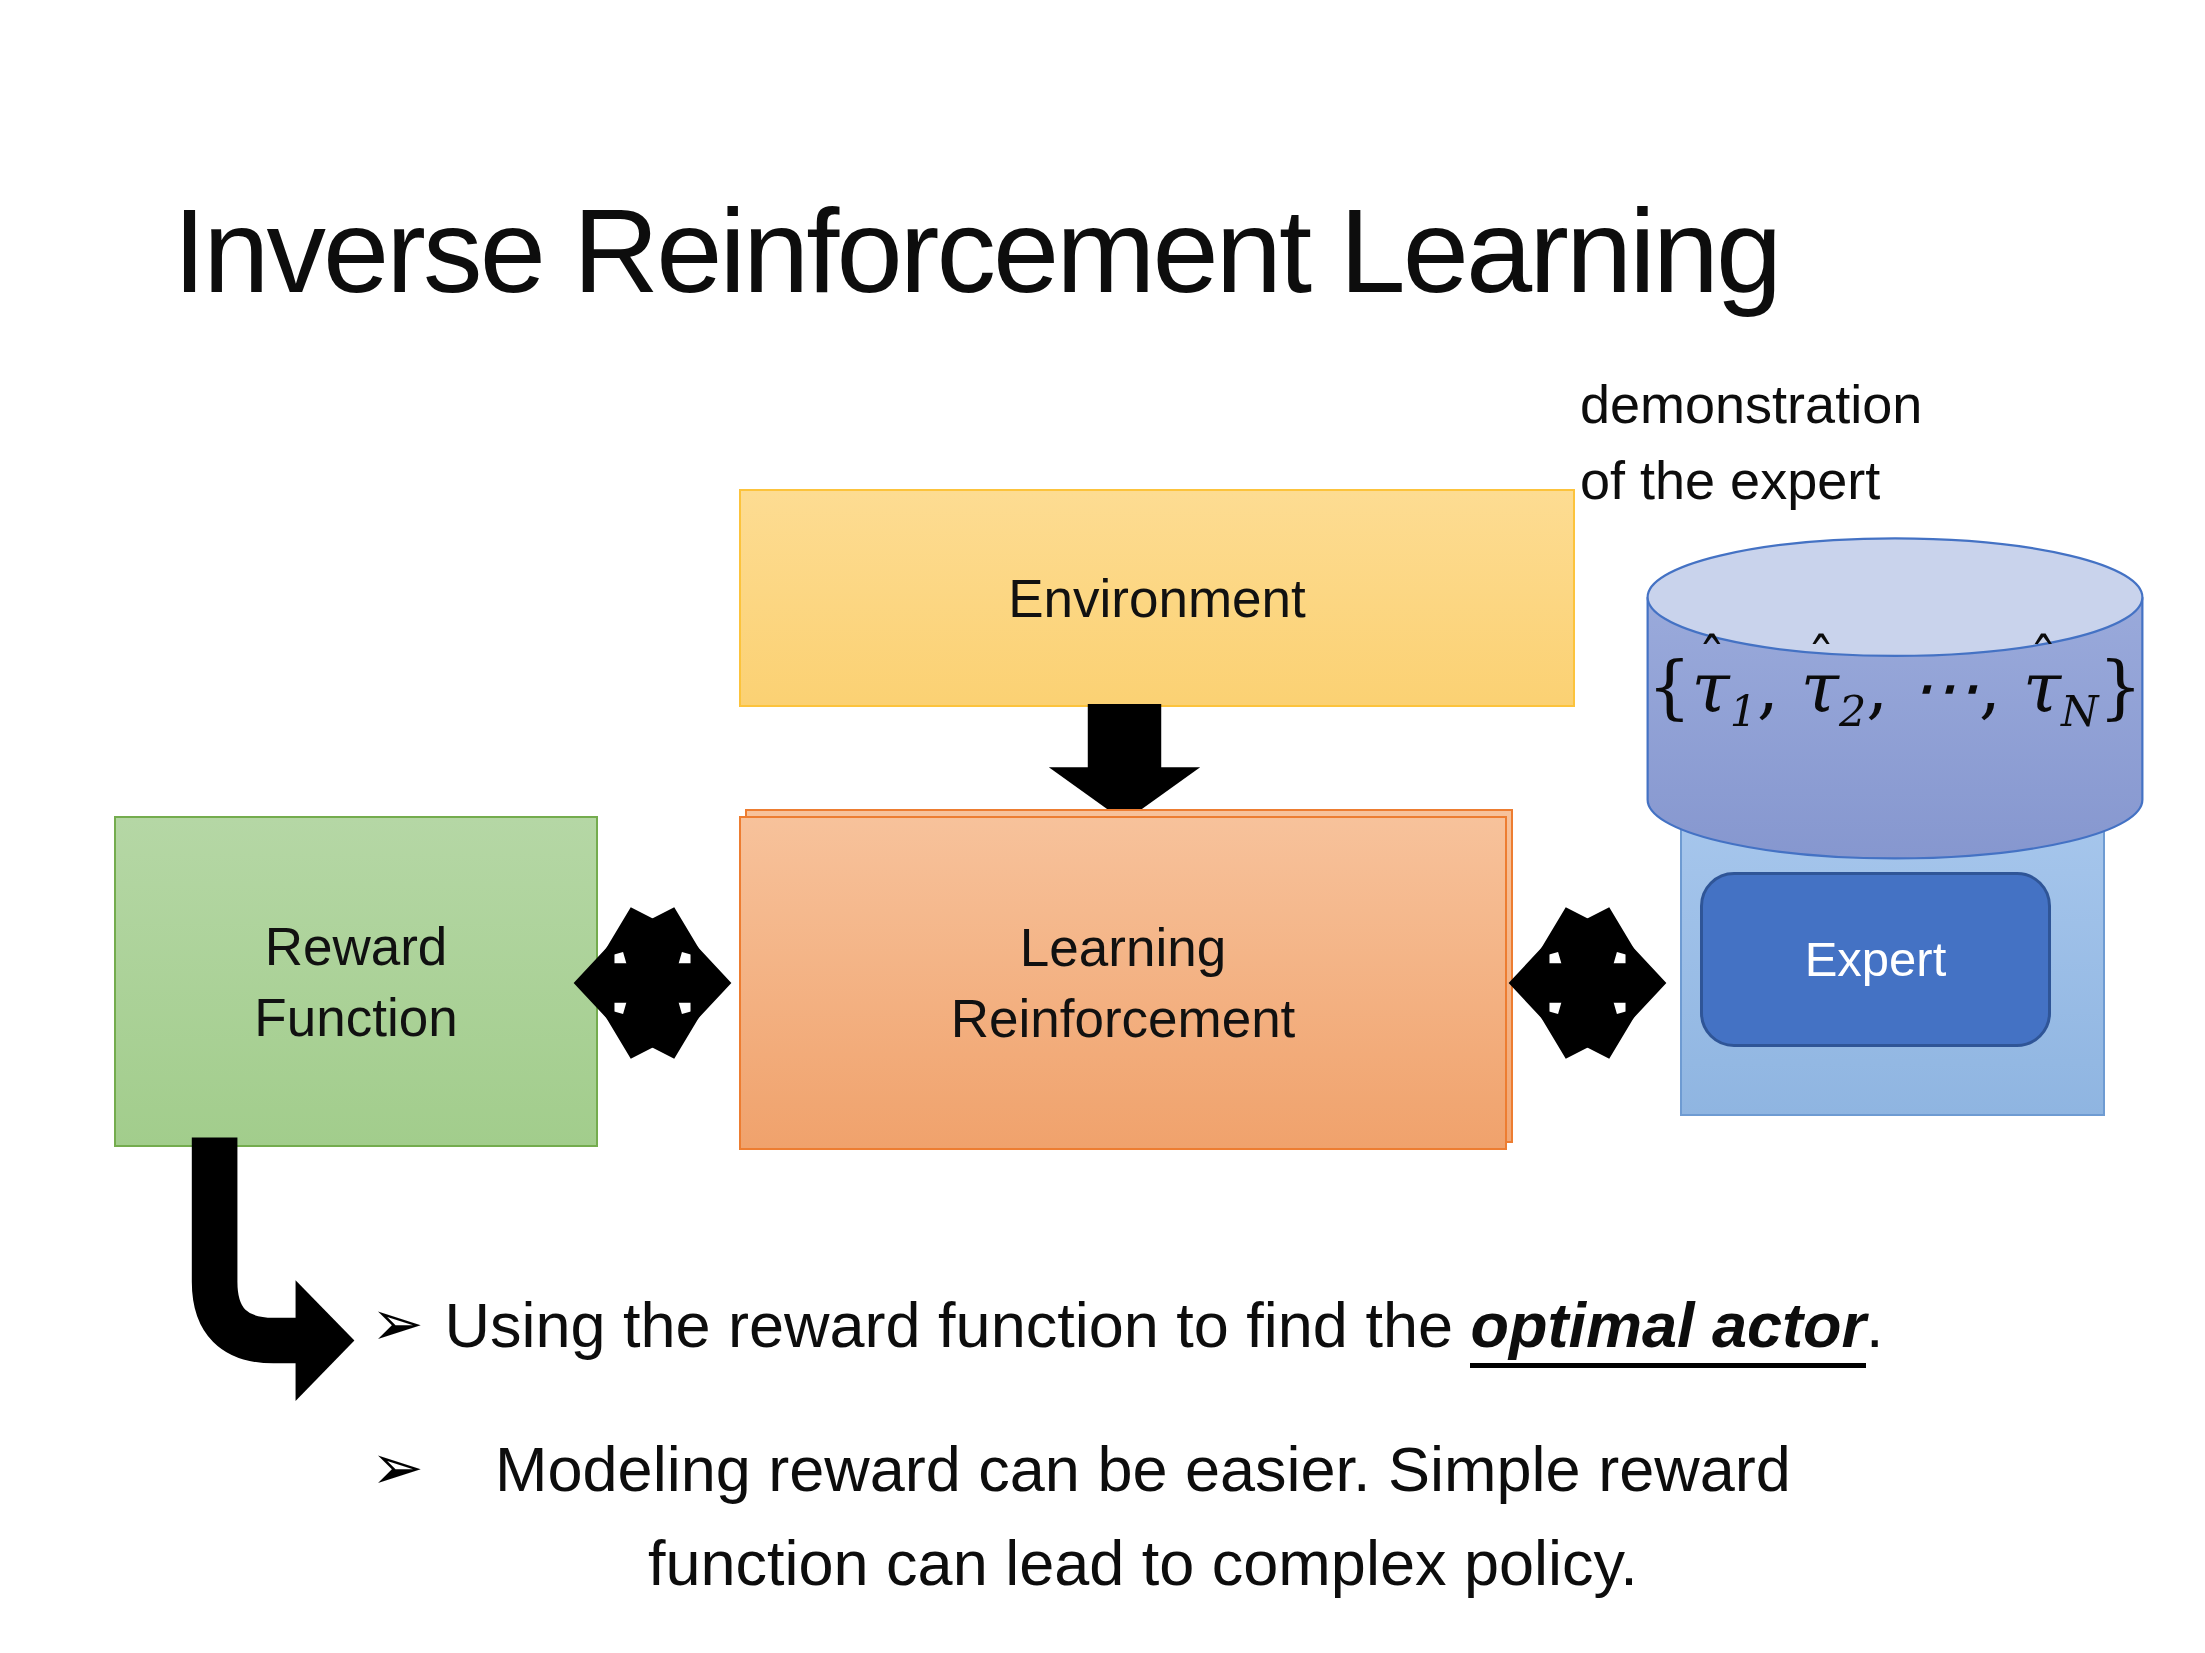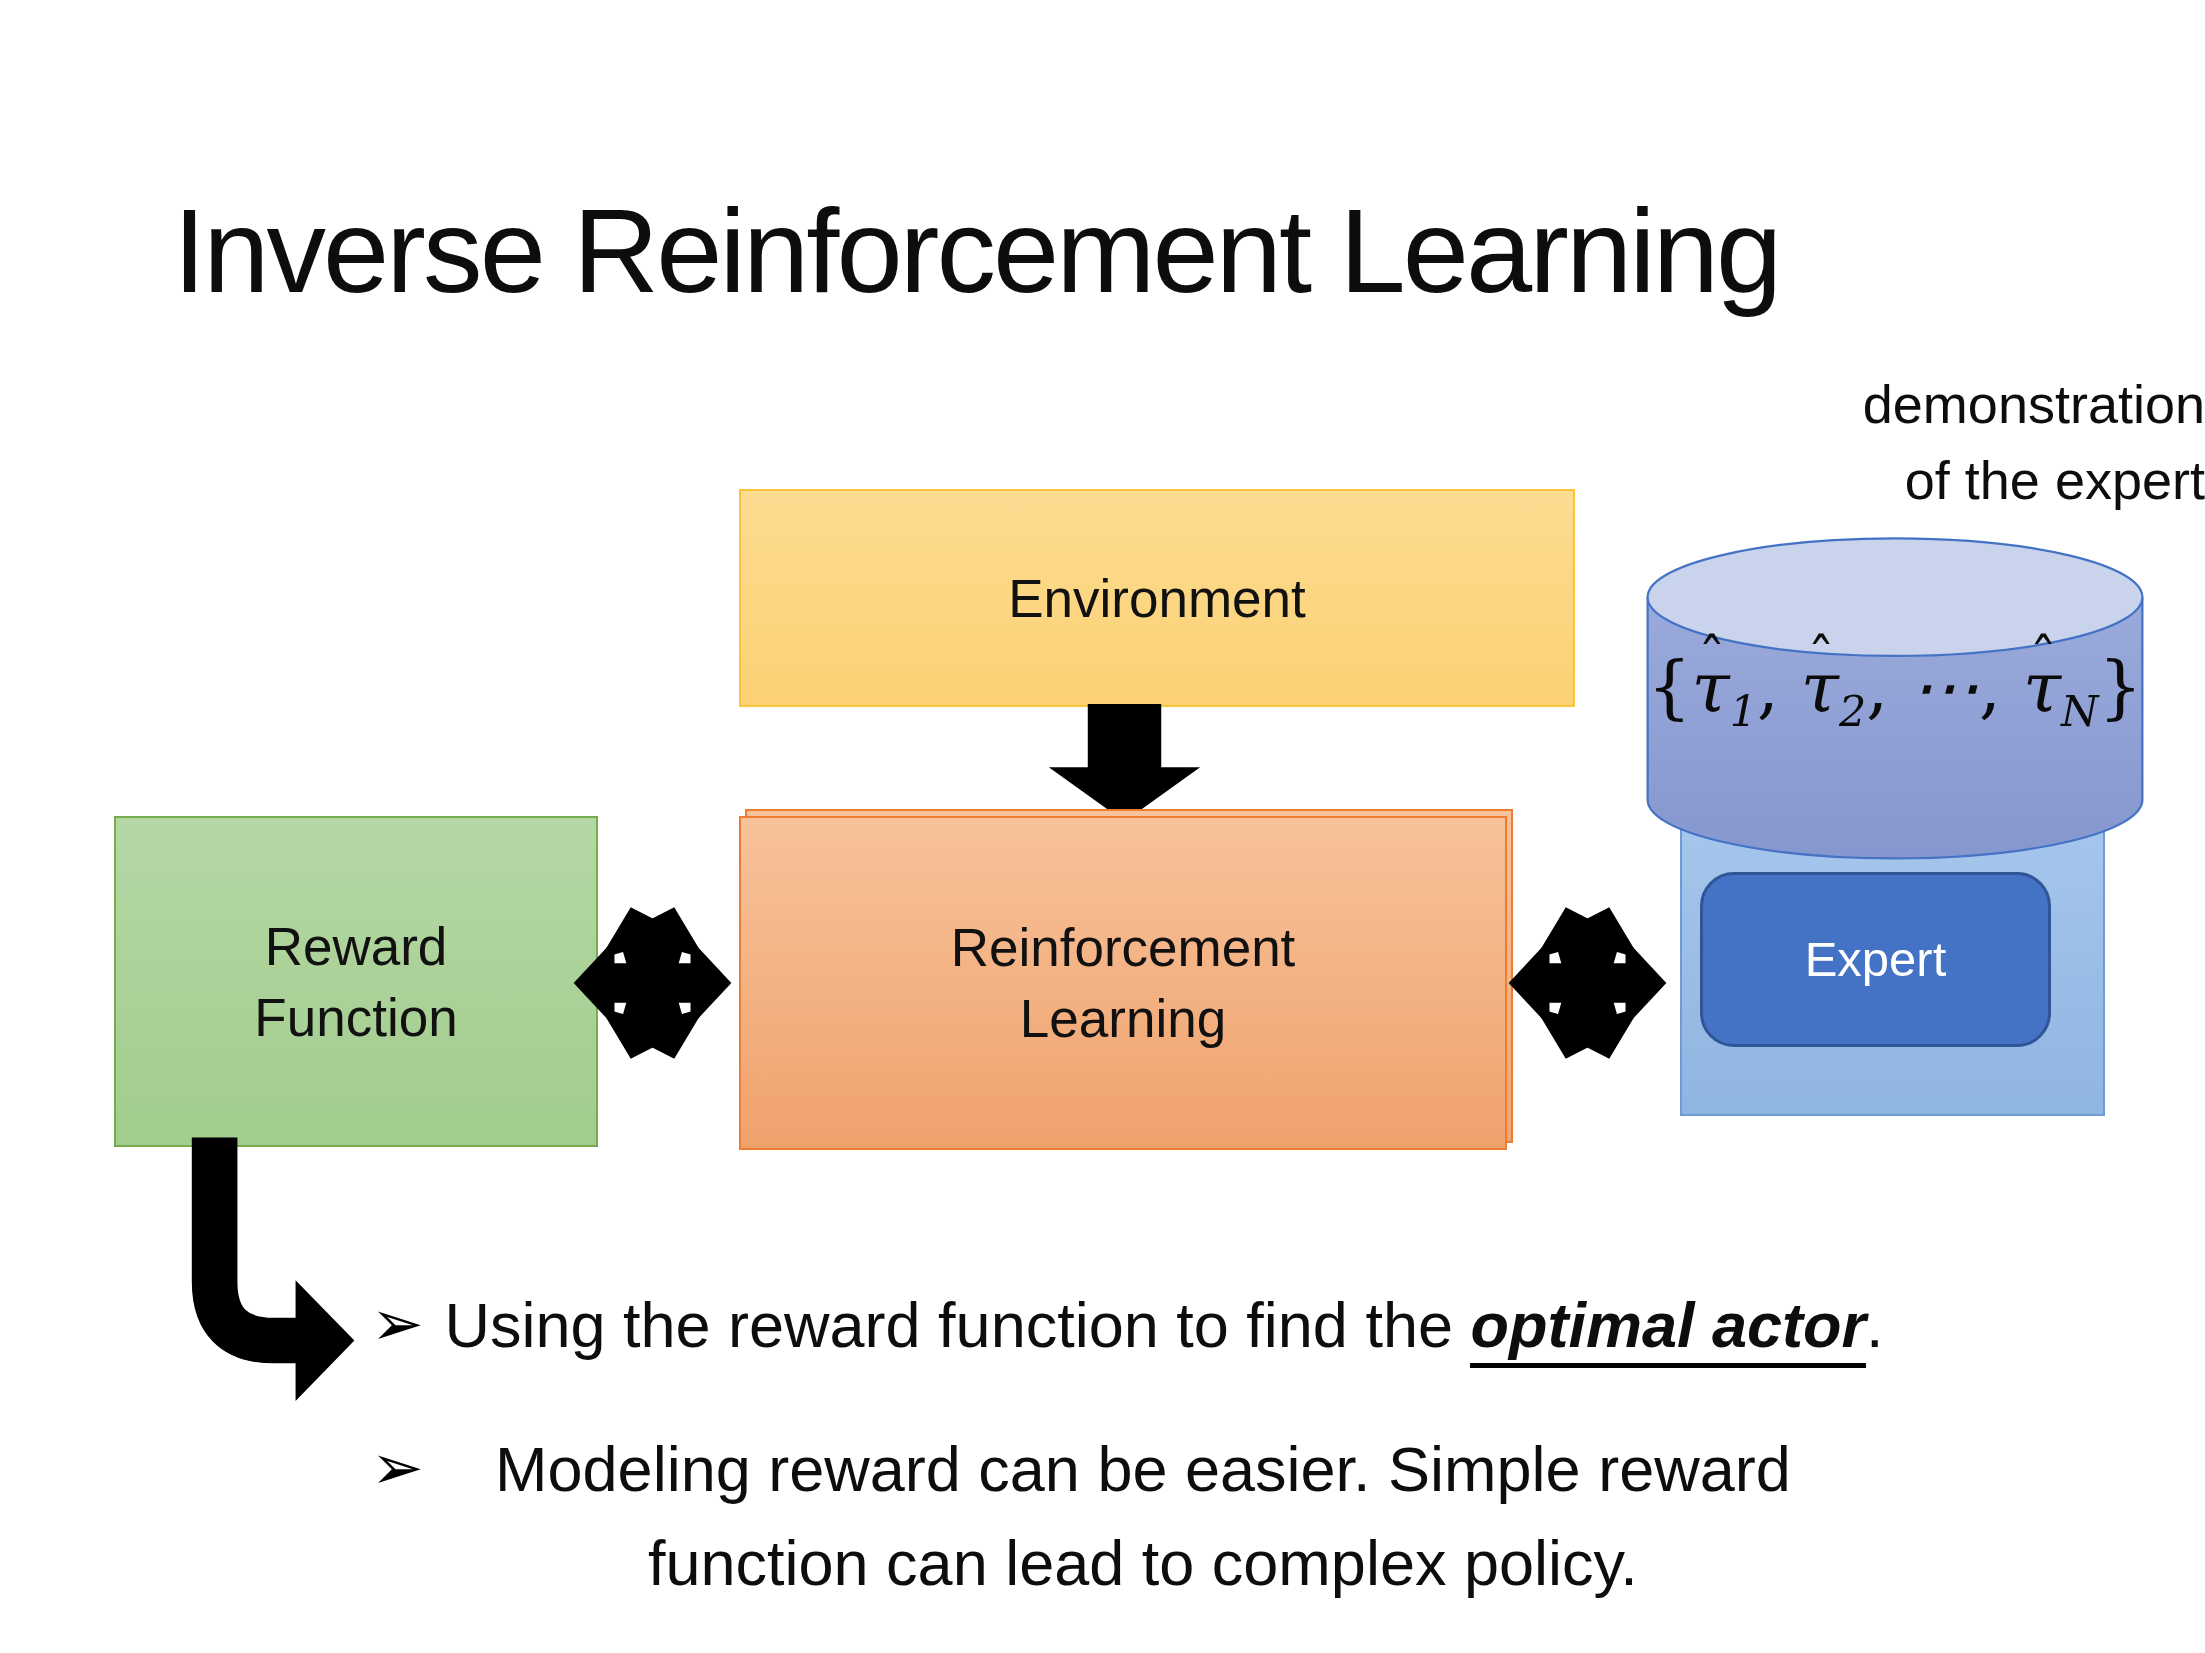--- a/index.html
+++ b/index.html
@@ -2,21 +2,21 @@
 <html style="font-size:11.8px"><head>
 <meta charset="utf-8">
 <style>
   html,body{margin:0;padding:0;background:#ffffff;}
   .slide{position:relative;width:2205px;height:1654px;background:#ffffff;overflow:hidden;
          font-family:"Liberation Sans",sans-serif;color:#000;padding-left:8px;}
 
   .title{position:absolute;left:173px;top:182px;font-size:119px;letter-spacing:-2.9px;
          font-weight:400;color:#0d0d0d;white-space:nowrap;}
 
-  .demo-label{position:absolute;left:1580px;top:366px;width:625px;text-align:right;
+  .demo-label{position:absolute;left:1580px;top:366px;width:625px;text-align:left;
               font-size:54px;line-height:76px;color:#0d0d0d;}
 
   .box{position:absolute;display:flex;flex-direction:column;align-items:center;justify-content:center;
        font-size:53px;line-height:71px;color:#111;text-align:center;box-sizing:border-box;}
 
   .env-box{left:739px;top:489px;width:836px;height:218px;
            background:linear-gradient(#FDDC92,#FBD173);border:2.9px solid #FCC33C;}
 
   .reward-box{left:114px;top:816px;width:484px;height:331px;
               background:linear-gradient(#B5D7A5,#A2CD8C);border:2.9px solid #74AC4E;}
@@ -71,22 +71,22 @@
     <polygon points="12,86 218,86 115,160" fill="#000"></polygon>
   </svg>
 
   <div class="box reward-box">
     <div>Reward</div>
     <div>Function</div>
   </div>
 
   <div class="rl-back"></div>
   <div class="box rl-box">
+    <div>Learning</div>
     <div>Reinforcement</div>
-    <div>Learning</div>
   </div>
 
   <svg class="arrow-svg" style="left:568px;top:895px;" width="169" height="176" viewBox="0 0 240 240">
     <g fill="#000">
       <path transform="rotate(90 120 120)" d="M120,8 L182,66 L148,66 L148,174 L182,174 L120,232 L58,174 L92,174 L92,66 L58,66 Z"></path>
       <path transform="rotate(16 120 120)" d="M120,8 L182,66 L148,66 L148,174 L182,174 L120,232 L58,174 L92,174 L92,66 L58,66 Z"></path>
       <path transform="rotate(-16 120 120)" d="M120,8 L182,66 L148,66 L148,174 L182,174 L120,232 L58,174 L92,174 L92,66 L58,66 Z"></path>
     </g>
   </svg>
 

